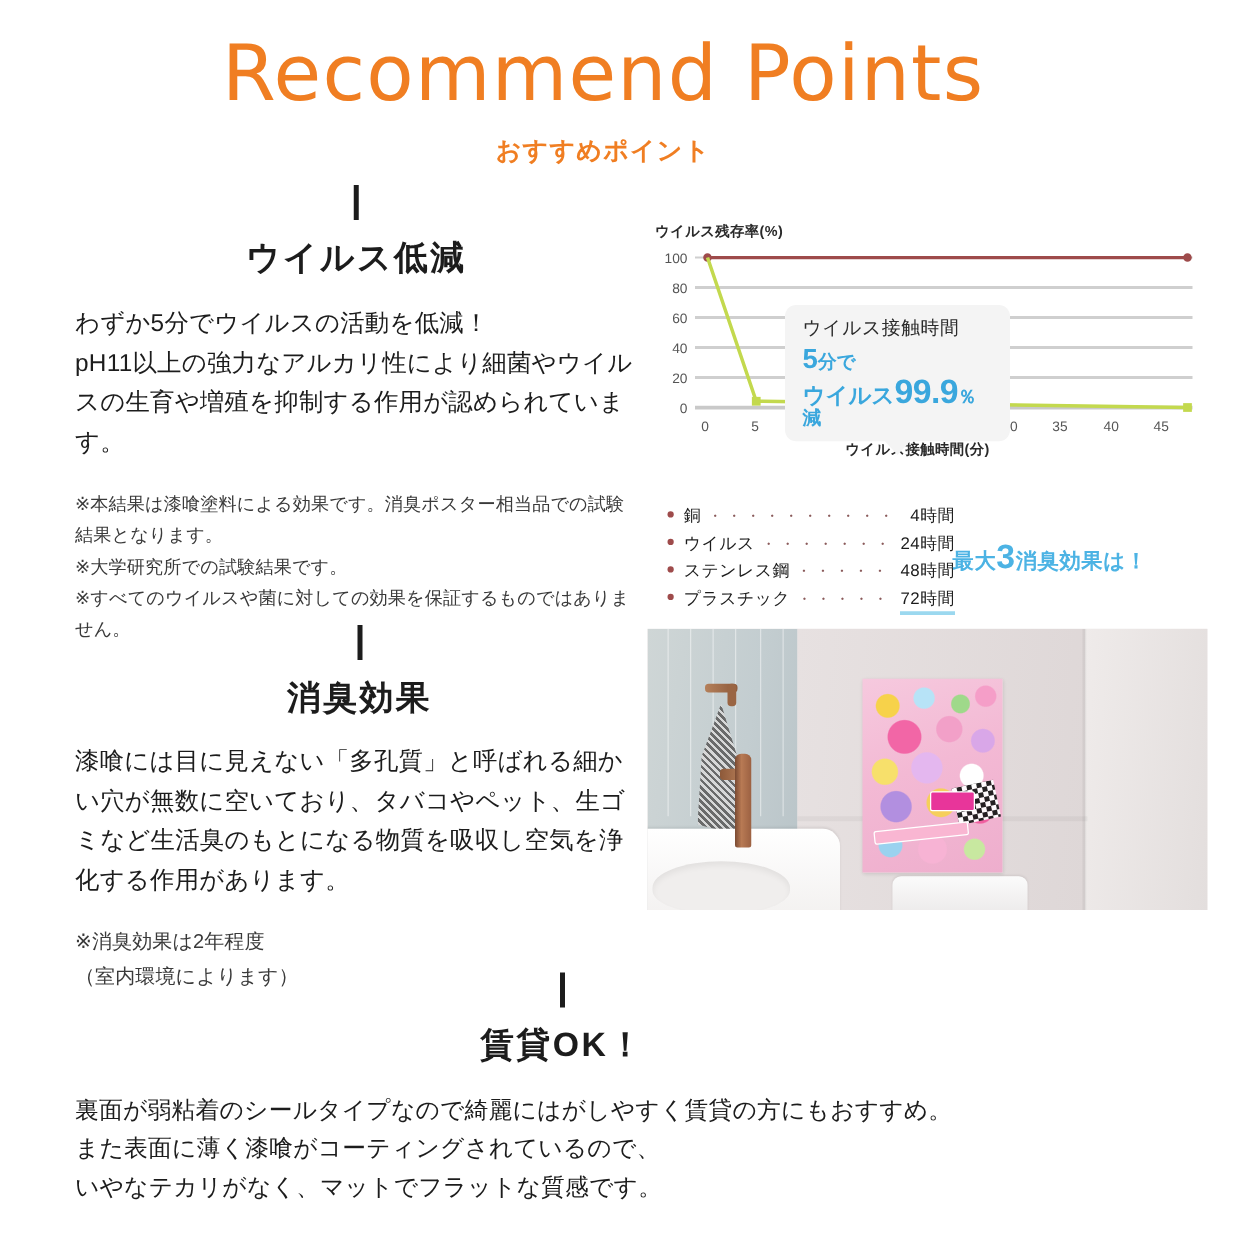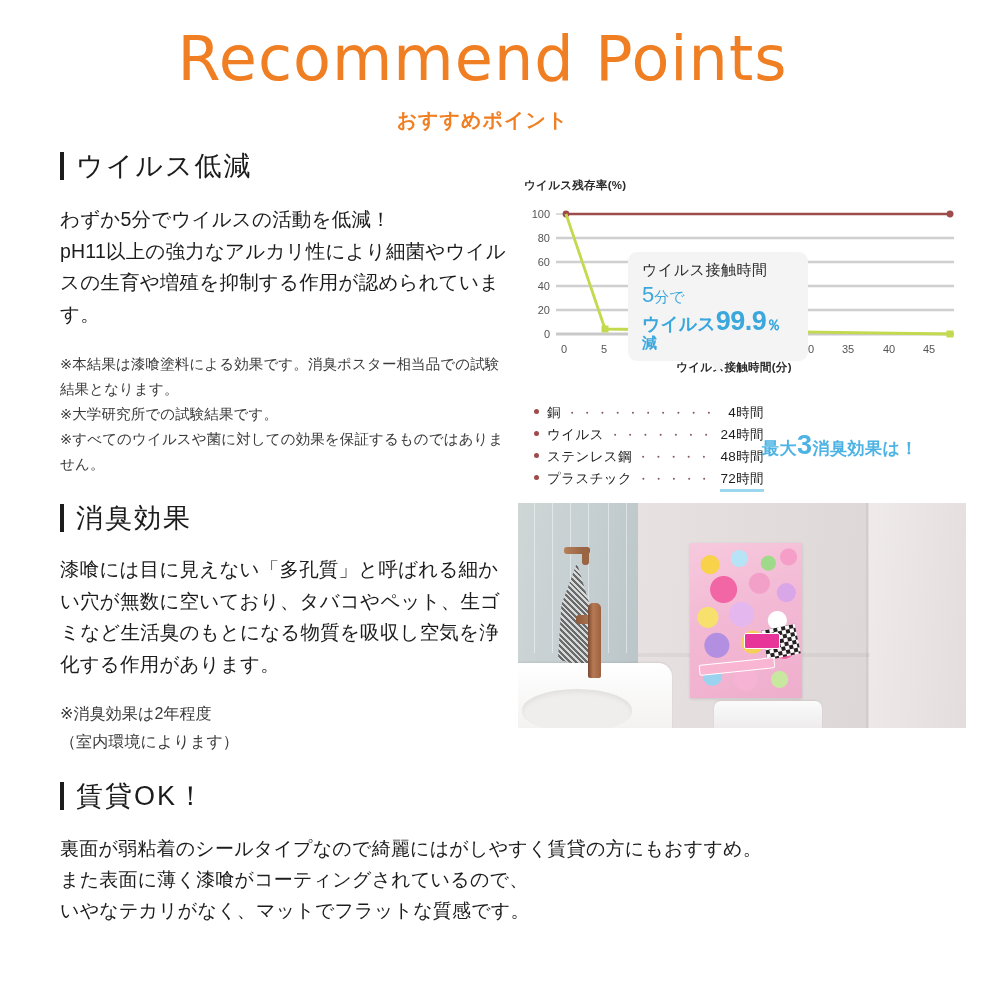--- a/index.html
+++ b/index.html
@@ -20,61 +20,61 @@
     font-family: "DejaVu Sans", sans-serif;
   }
   .subtitle {
     margin-top: 16px; font-size: 20px; font-weight: bold;
     color: #f07e22; letter-spacing: 1px;
   }
 
   
   .sec-head {
     display: flex; align-items: center; gap: 12px;
-    font-size: 27px; letter-spacing: 2px; color: #1c1c1c; font-weight: 400;
+    font-size: 27px; letter-spacing: 2px; color: #1c1c1c; font-weight: 700; flex-direction: column;
   }
   .sec-head .bar {
     display: inline-block; width: 4px; height: 28px;
     background: #1c1c1c; flex: 0 0 auto;
   }
   .body-text {
     font-size: 19.5px; line-height: 1.62; color: #1c1c1c; letter-spacing: 0.2px;
   }
   .note-text {
     font-size: 14.5px; line-height: 1.72; color: #3a3a3a; letter-spacing: 0.1px;
   }
 
   
   .sec1-text { position: absolute; left: 60px; top: 148px; width: 450px; }
   .sec1-text .body-text { margin-top: 20px; }
   .sec1-text .note-text { margin-top: 22px; }
 
   
   .chart-wrap { position: absolute; left: 524px; top: 178px; width: 440px; }
   .chart-ylabel { font-size: 11.5px; font-weight: bold; color: #2a2a2a; letter-spacing: 0.3px; }
-  .chart-area { position: relative; width: 438px; height: 150px; margin-top: 11px; }
+  .chart-area { position: relative; width: 438px; height: 150px; margin-top: 3px; }
   .chart-svg { display: block; }
   .chart-xlabel {
     margin-top: 6px; text-align: center; width: 420px;
     font-size: 11.5px; font-weight: bold; color: #2a2a2a; letter-spacing: 0.3px;
   }
 
   
   .callout {
     position: absolute; left: 104px; top: 48px; width: 180px;
     background: #f4f4f4; border-radius: 9px; padding: 9px 12px 10px 14px;
   }
   .callout:after {
     content: ""; position: absolute; left: 50%; bottom: -11px;
     margin-left: -11px; width: 0; height: 0;
     border-left: 11px solid transparent; border-right: 11px solid transparent;
     border-top: 12px solid #f4f4f4;
   }
   .callout .l1 { font-size: 15px; color: #2b2b2b; letter-spacing: 0.5px; }
-  .callout .l2 { margin-top: 2px; color: #3aa7dd; font-weight: normal; letter-spacing: 0px; }
+  .callout .l2 { margin-top: 2px; color: #3aa7dd; font-weight: bold; letter-spacing: 0px; }
   .callout .l2 .big { font-size: 22px; }
   .callout .l2 .sm { font-size: 15px; }
   .callout .l3 { color: #3aa7dd; font-weight: bold; line-height: 1; }
   .callout .l3 .w { font-size: 18px; }
   .callout .l3 .num { font-size: 27px; letter-spacing: -0.5px; }
   .callout .l3 .pct { font-size: 15px; }
 
   
   .legend { position: absolute; left: 534px; top: 402px; width: 230px; }
   .legend-row {

